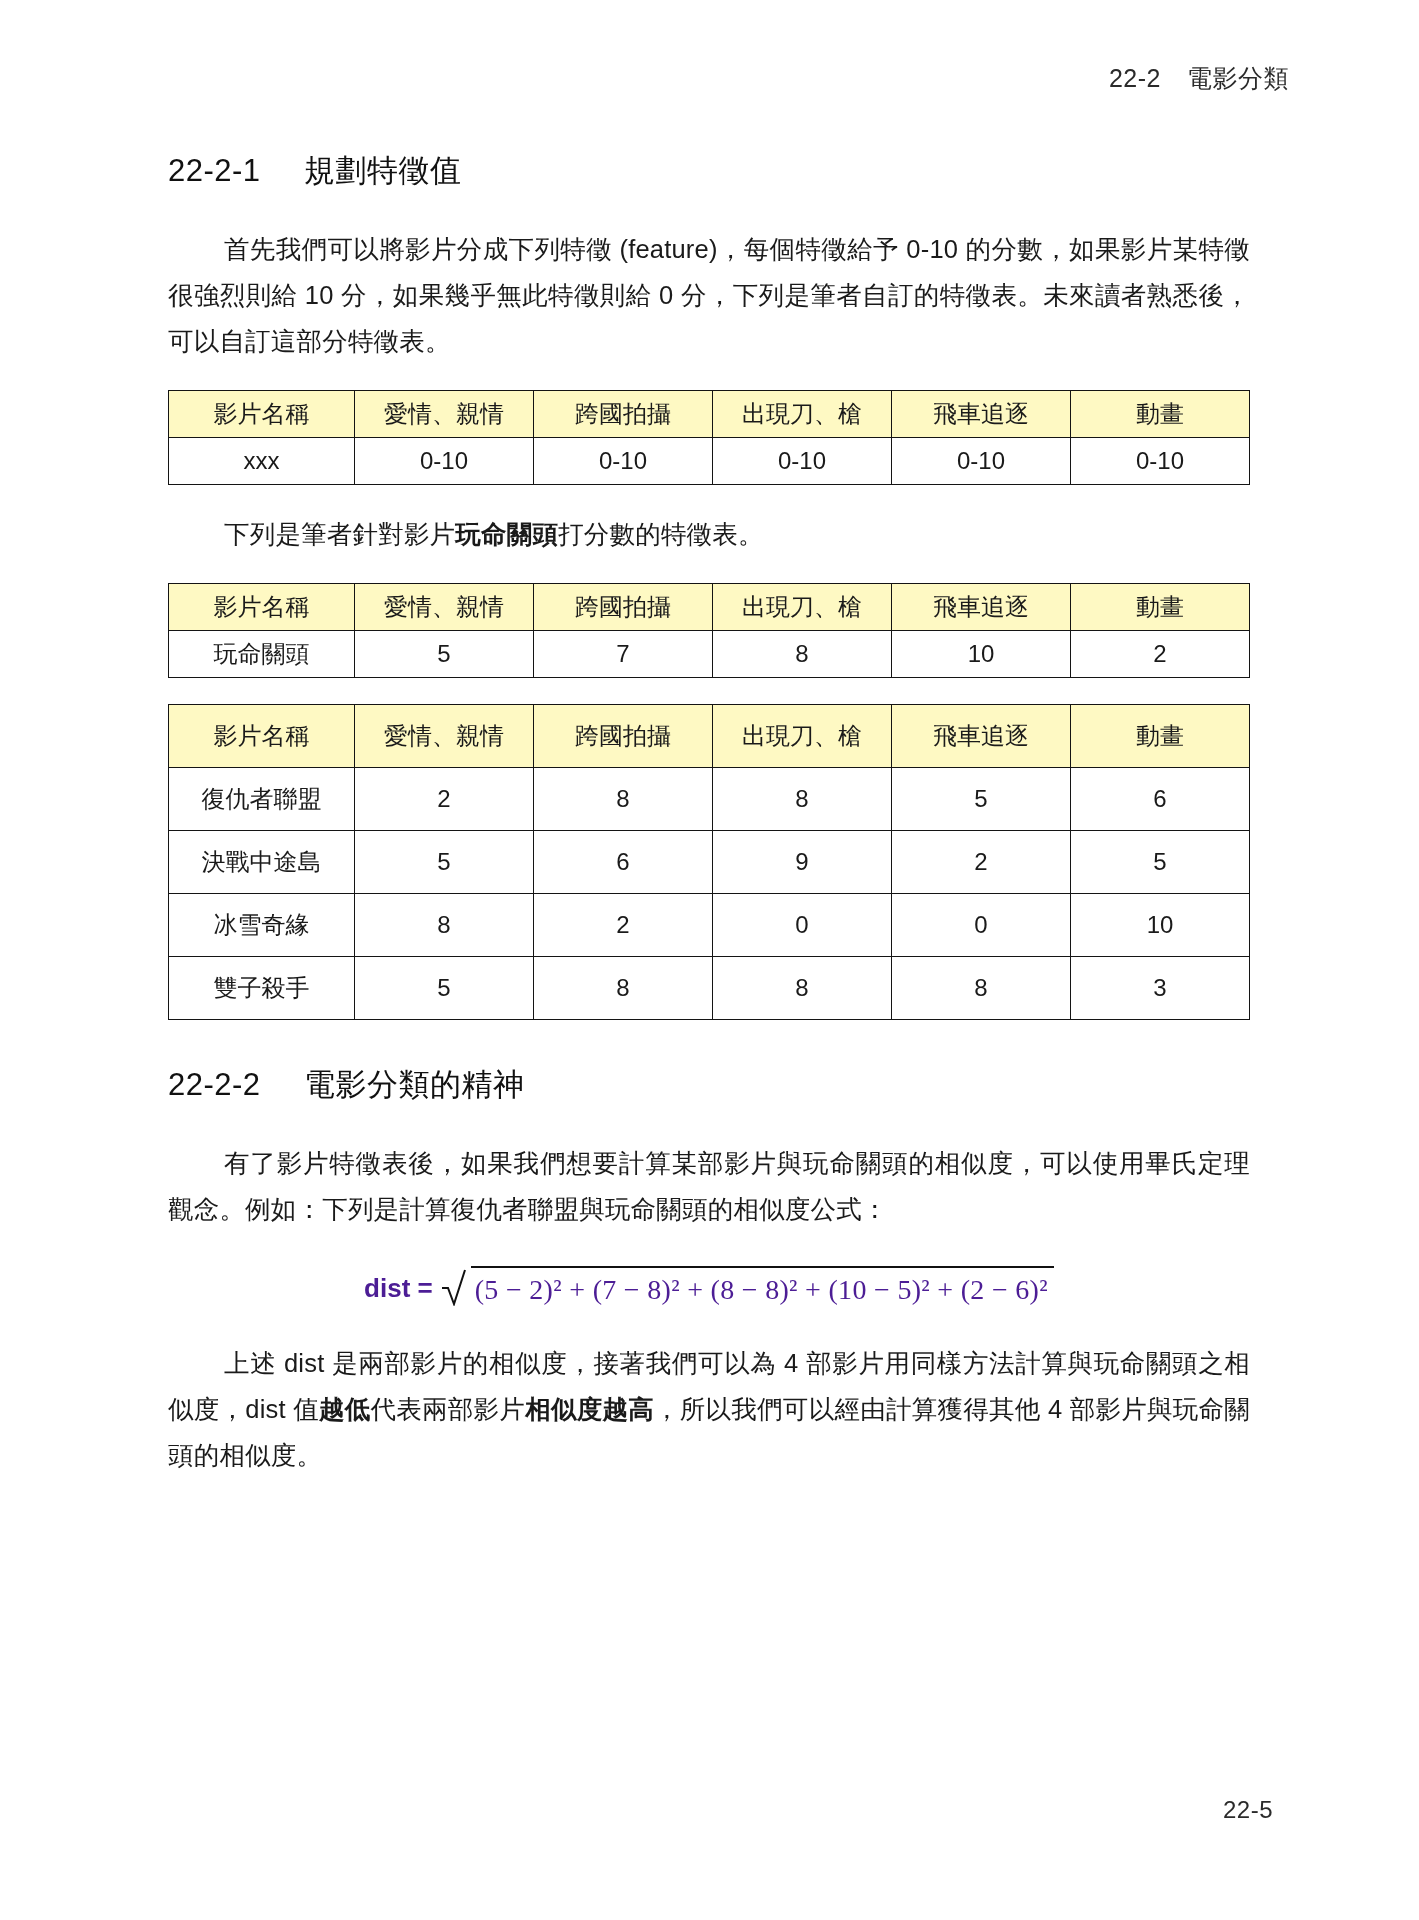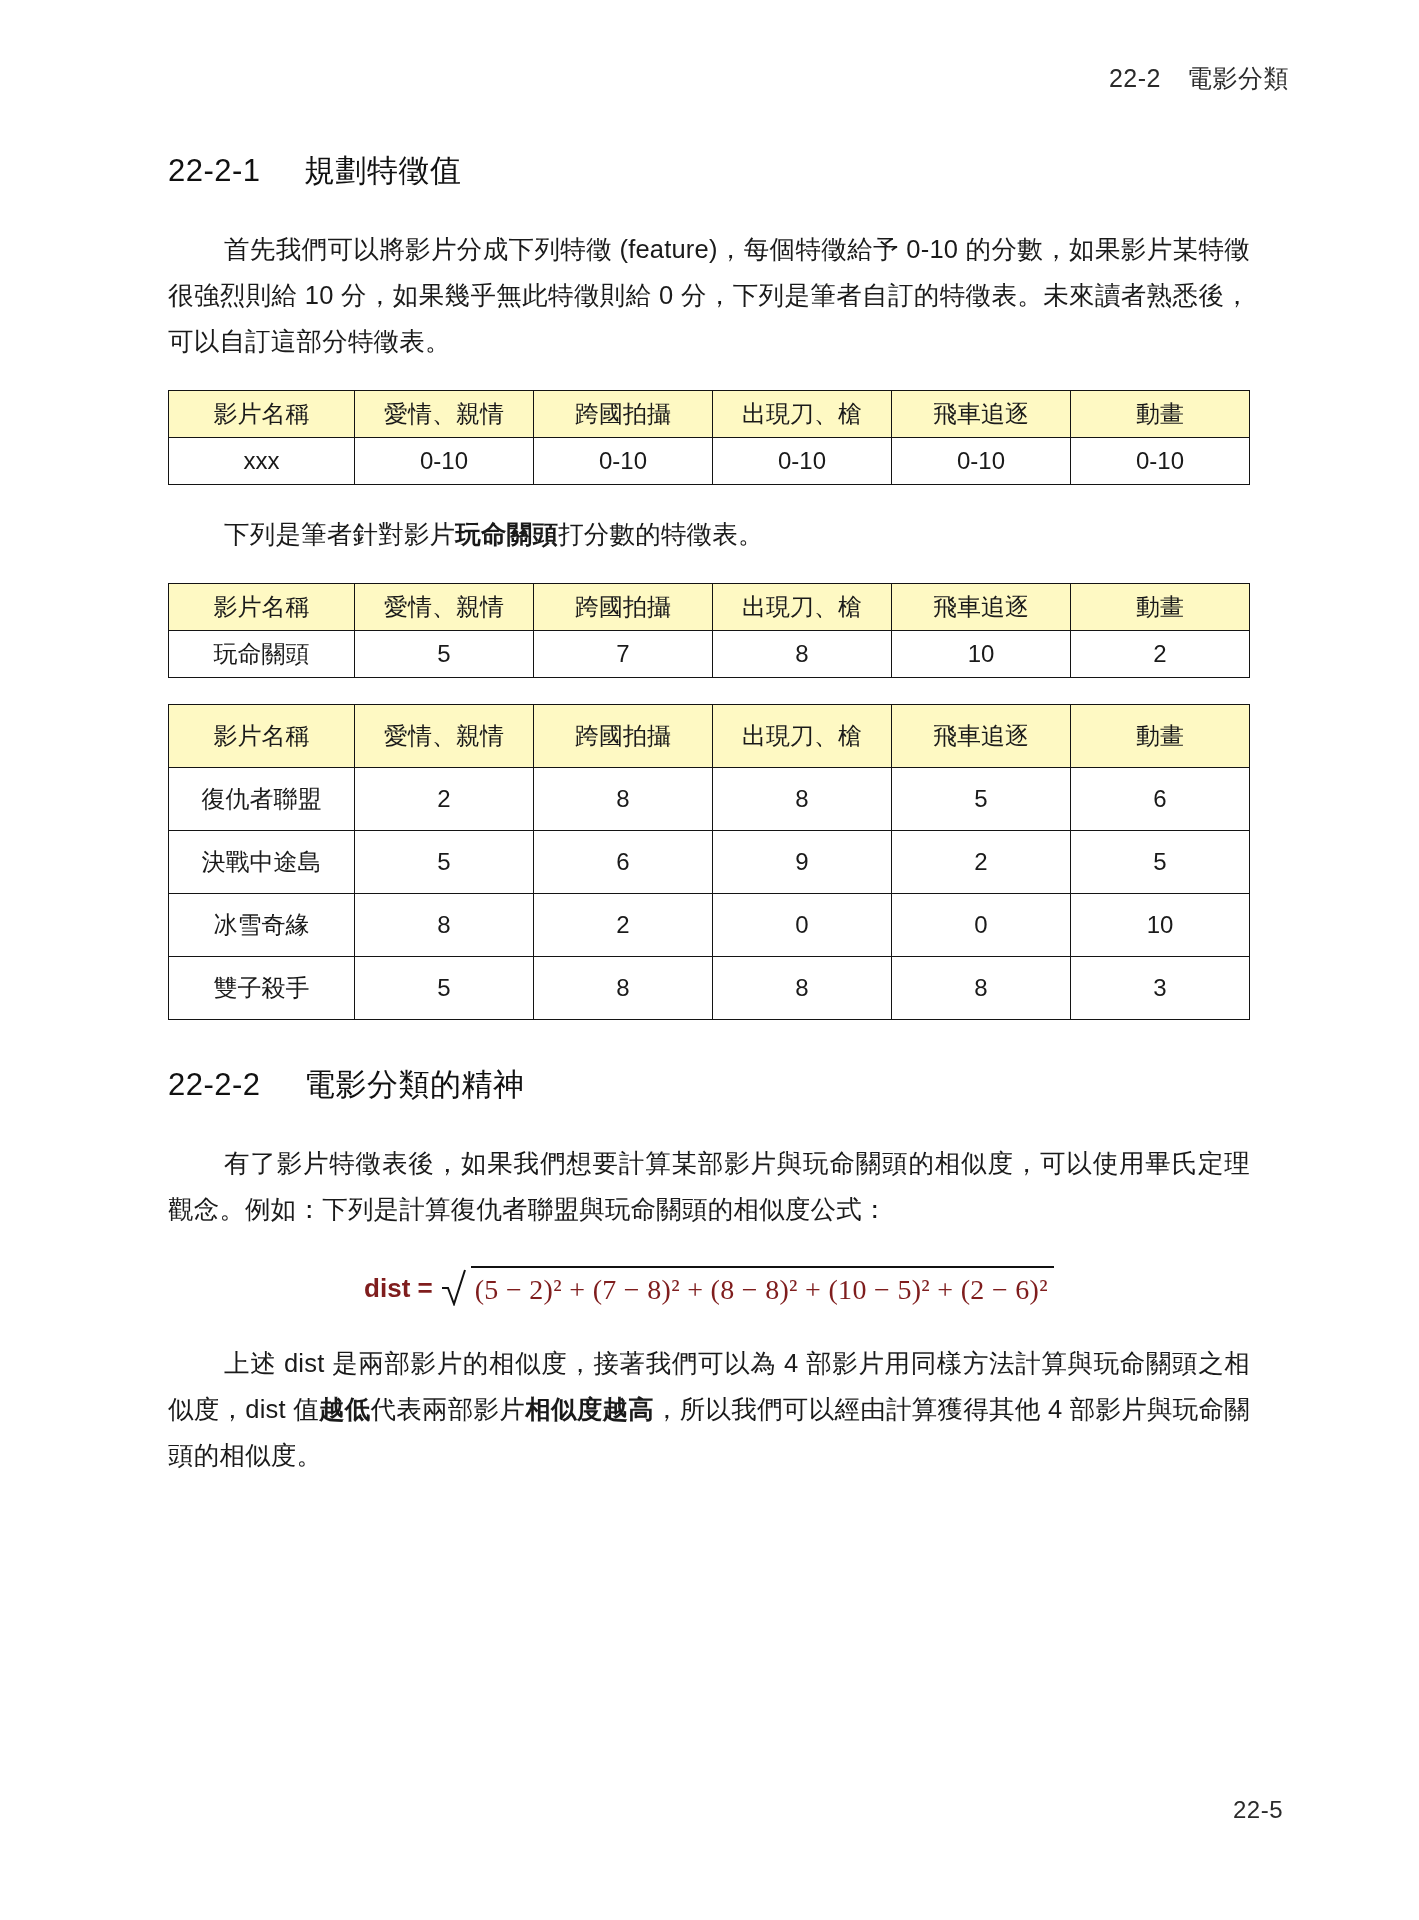--- a/index.html
+++ b/index.html
@@ -103,21 +103,21 @@
   table.ft col.cx { width: 179px; }
 
   
   .formula-wrap {
     margin: 34px 0 30px 0;
     text-align: center;
   }
   .formula {
     display: inline-block;
     font-size: 26px;
-    color: #7f1d1d;
+    color: #4c1d95;
     white-space: nowrap;
   }
   .formula .lhs {
     font-weight: bold;
     font-family: "Liberation Sans", sans-serif;
     margin-right: 8px;
     vertical-align: middle;
   }
   .radical {
     display: inline-block;
@@ -137,21 +137,21 @@
     border-top: 2px solid #111;
     padding: 6px 6px 4px 4px;
     font-family: "Liberation Serif", serif;
     font-size: 28px;
     letter-spacing: 0.3px;
   }
 
   
   .page-number {
     position: absolute;
-    right: 136px;
+    right: 146px;
     bottom: 96px;
     font-size: 24px;
     color: #2b2b2b;
     letter-spacing: 0.5px;
   }
 </style>
 </head>
 <body>
 
 <div class="page">

